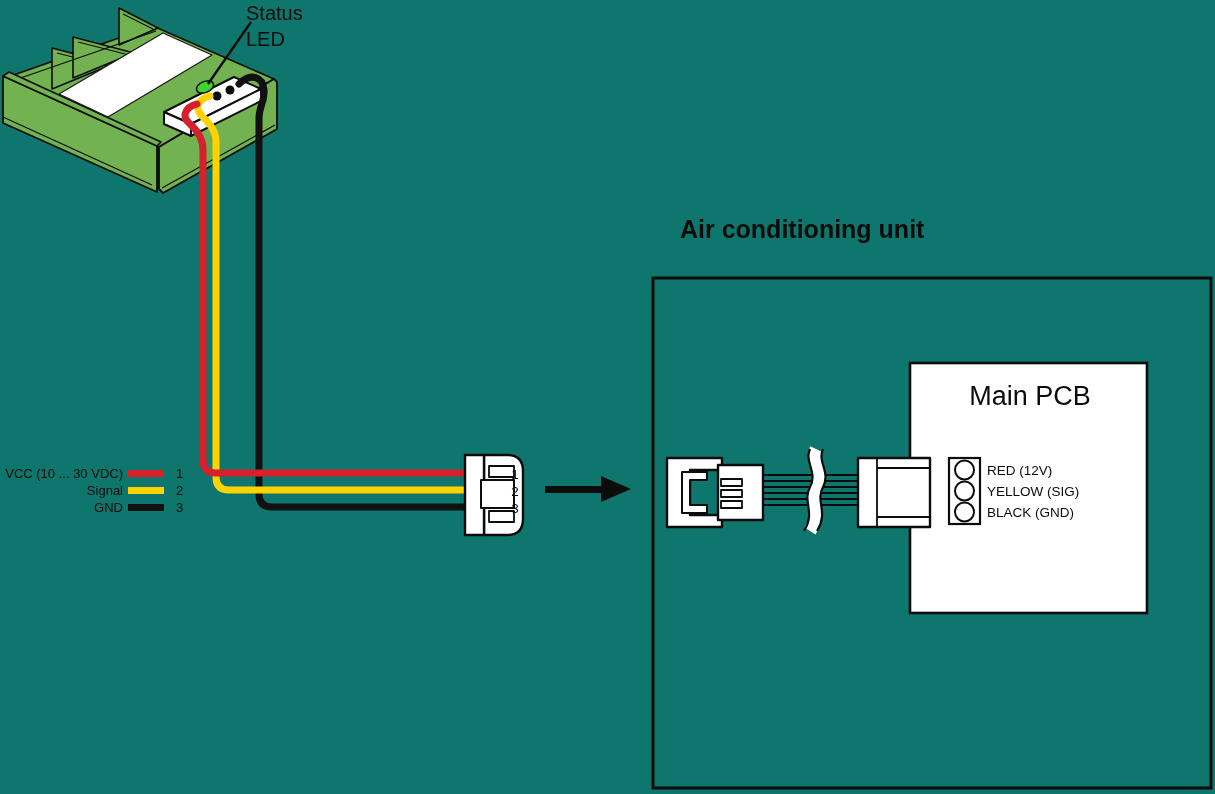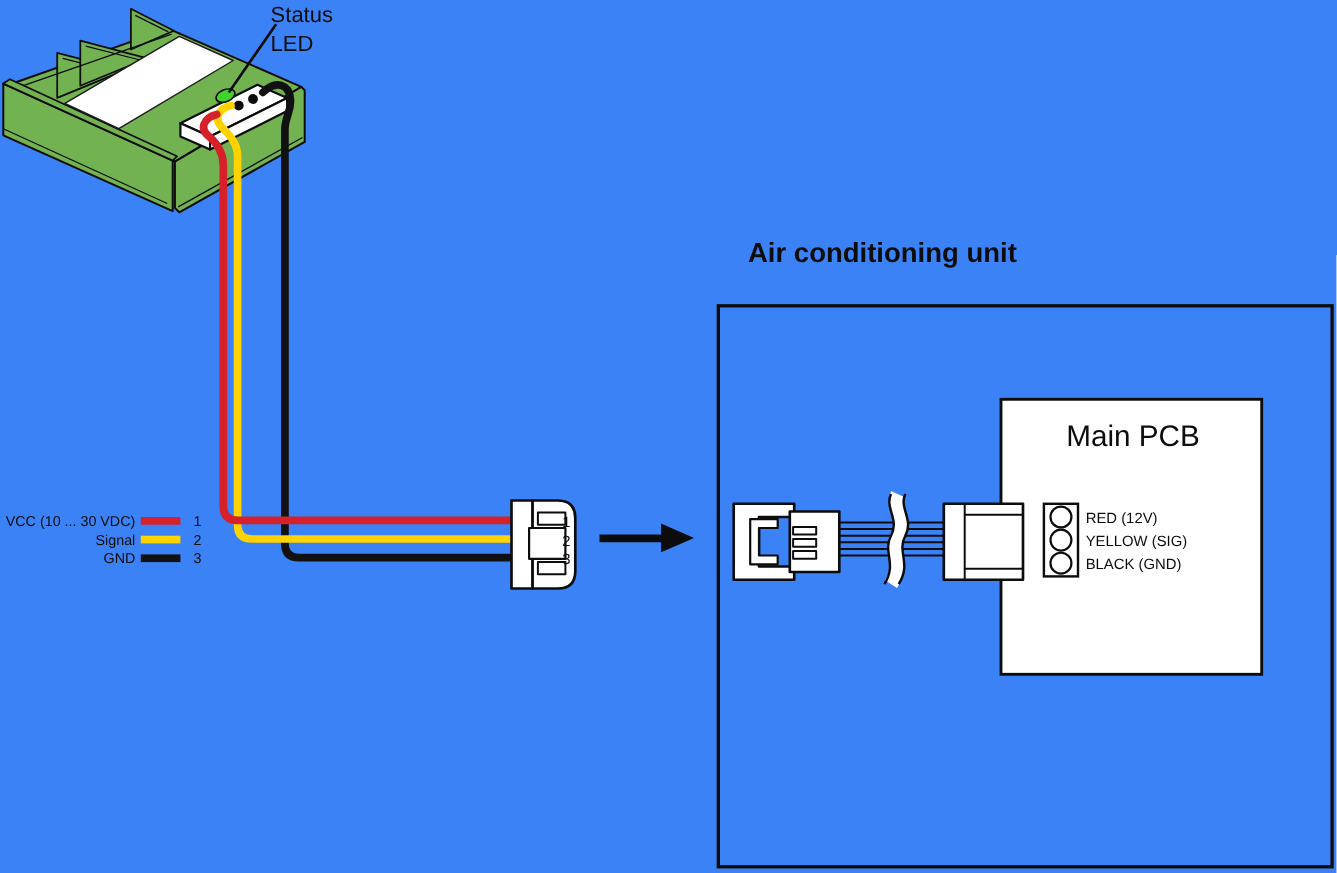--- a/index.html
+++ b/index.html
@@ -1,16 +1,16 @@
 <!DOCTYPE html>
 <html><head>
 <meta charset="utf-8">
 <style>
   html,body{margin:0;padding:0;background:#ffffff;}
-  #stage{position:relative;width:1215px;height:794px;background:#3b82f6;overflow:hidden;
+  #stage{position:relative;width:1215px;height:794px;background:#0f766e;overflow:hidden;
          font-family:"Liberation Sans", sans-serif;}
   svg{display:block;}
   text{fill:#0c0c0c;font-family:"Liberation Sans", sans-serif;}
   .t-callout{font-size:20px;}
   .t-legend{font-size:13px;}
   .t-pin{font-size:13.5px;}
   .t-title{font-size:25px;font-weight:bold;}
   .t-pcb{font-size:27px;}
   .t-term{font-size:13.5px;}
   .outline{stroke:#0c0c0c;}

